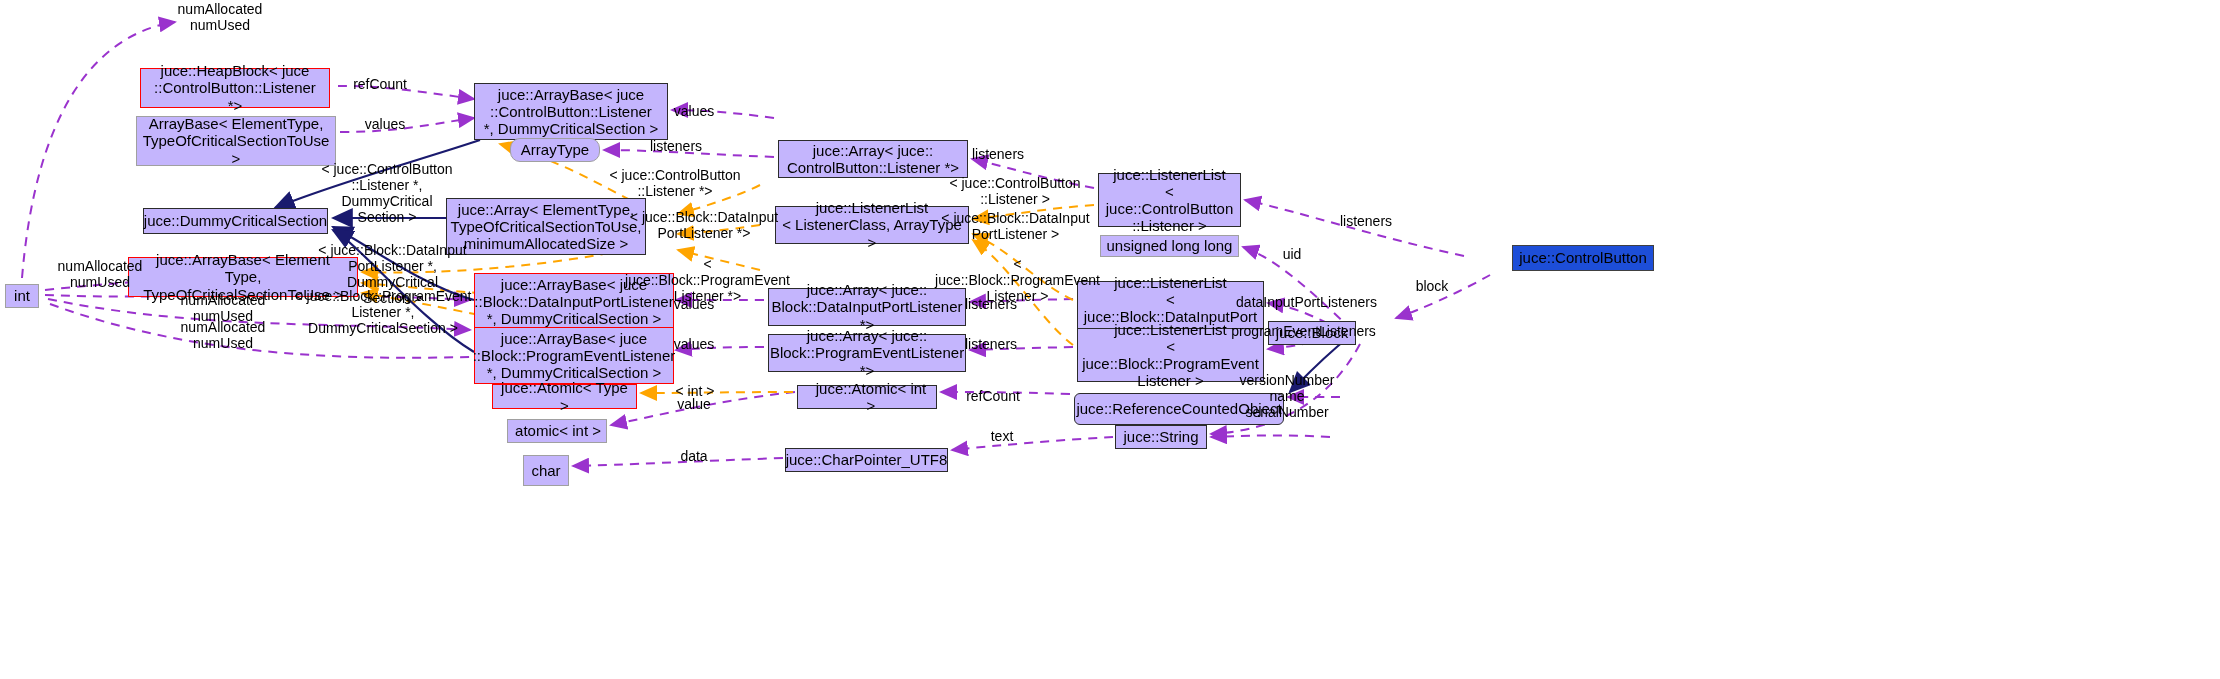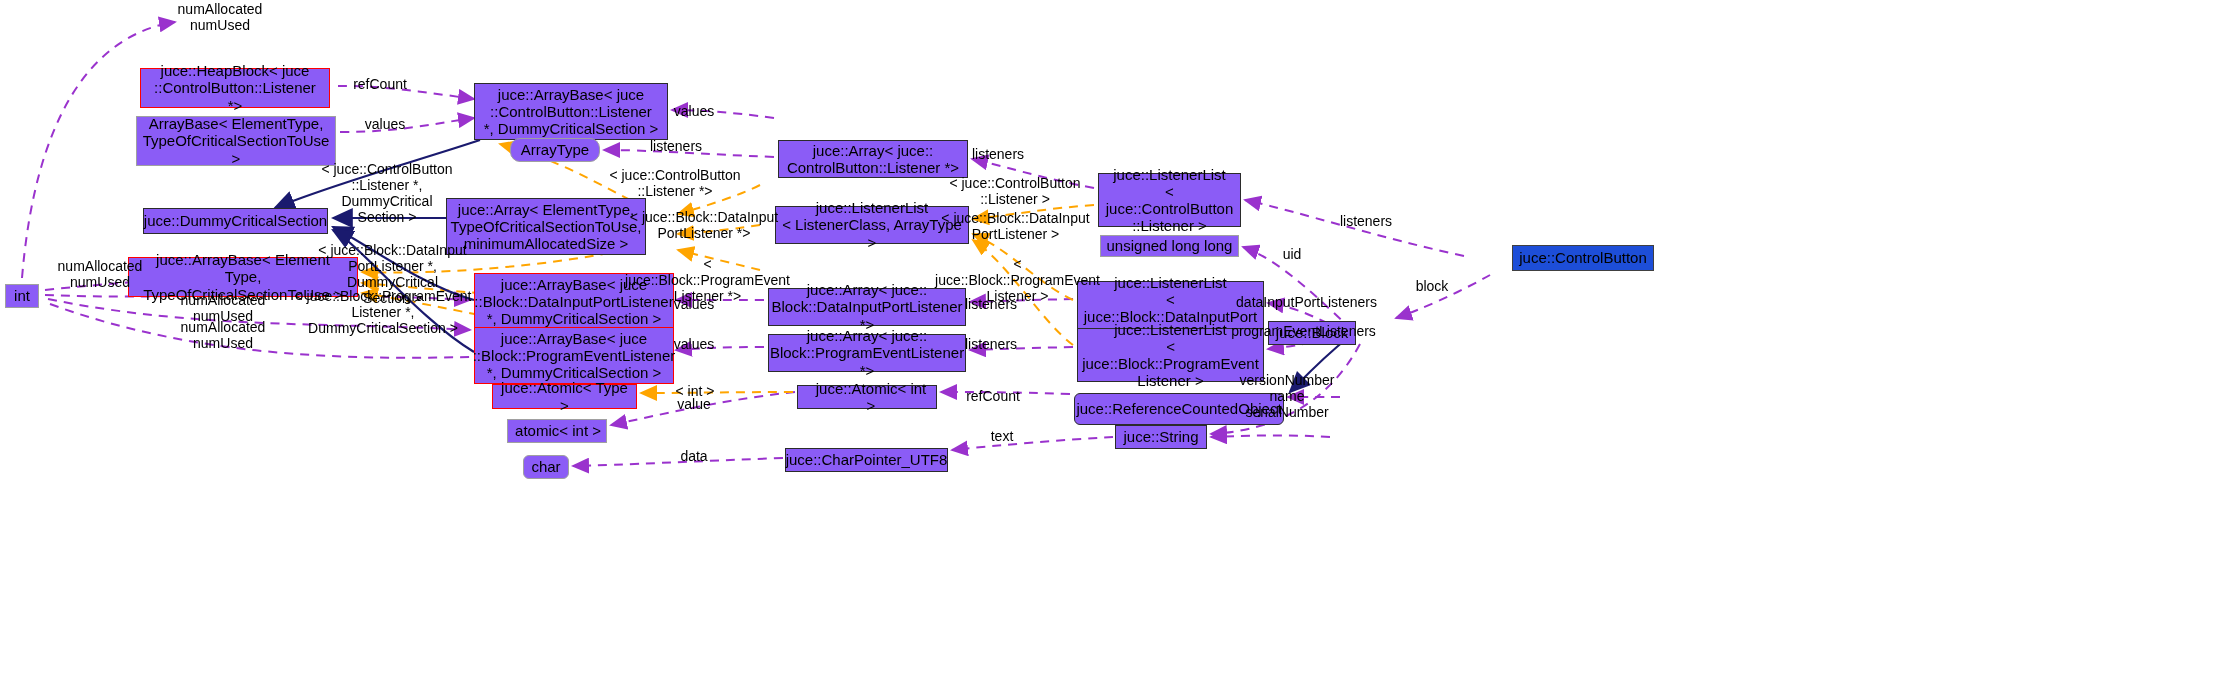--- a/index.html
+++ b/index.html
@@ -1,20 +1,20 @@
 <!DOCTYPE html>
 <html><head>
 <meta charset="utf-8">
 <style>
   html,body{margin:0;padding:0;background:#ffffff;}
   body{font-family:"Liberation Sans","DejaVu Sans",sans-serif;}
   #canvas{position:relative;width:2220px;height:679px;background:#ffffff;overflow:hidden;}
   svg.edges{position:absolute;left:0;top:0;width:2220px;height:679px;pointer-events:none;}
   .node{position:absolute;box-sizing:border-box;display:flex;align-items:center;justify-content:center;
-        text-align:center;line-height:1.14;background:#8b5cf6;}
+        text-align:center;line-height:1.14;background:#c4b5fd;}
   .node span{display:block;padding:0 5px;white-space:pre-line;}
   
   .n-plain{border:1px solid #a0a0a0;color:#000;font-size:15px;}
   .n-solid{border:1.6px solid #2b2b2b;color:#000;font-size:15px;}
   .n-red{border:1.8px solid #ff0000;color:#000;font-size:15px;}
   .n-current{border:1.8px solid #404040;background:#1d4ed8;color:#000;font-size:15px;margin-left:44px;}
   .elabel{position:absolute;font-size:14px;color:#000;text-align:center;white-space:pre-line;
           line-height:1.15;pointer-events:none;}
   .elabel.tpl{color:#000;}
 </style>
@@ -155,21 +155,21 @@
         <span>juce::ArrayBase&lt; juce
 ::Block::ProgramEventListener
 *, DummyCriticalSection &gt;</span>
       </div>
       <div class="node n-red" style="left: 492px; top: 384px; width: 145px; height: 25px;">
         <span>juce::Atomic&lt; Type &gt;</span>
       </div>
       <div class="node n-plain" style="left: 507px; top: 419px; width: 100px; height: 24px; justify-content: flex-end;">
         <span>atomic&lt; int &gt;</span>
       </div>
-      <div class="node n-plain" style="left: 523px; top: 455px; width: 46px; height: 24px; border-radius: 6px;">
+      <div class="node n-plain" style="left: 523px; top: 455px; width: 46px; height: 31px;">
         <span>char</span>
       </div>
       <div class="node n-plain" style="left: 5px; top: 284px; width: 34px; height: 24px;">
         <span>int</span>
       </div>
       <div class="node n-solid" style="left: 778px; top: 140px; width: 190px; height: 38px;">
         <span>juce::Array&lt; juce::
 ControlButton::Listener *&gt;</span>
       </div>
       <div class="node n-solid" style="left: 775px; top: 206px; width: 194px; height: 38px;">

